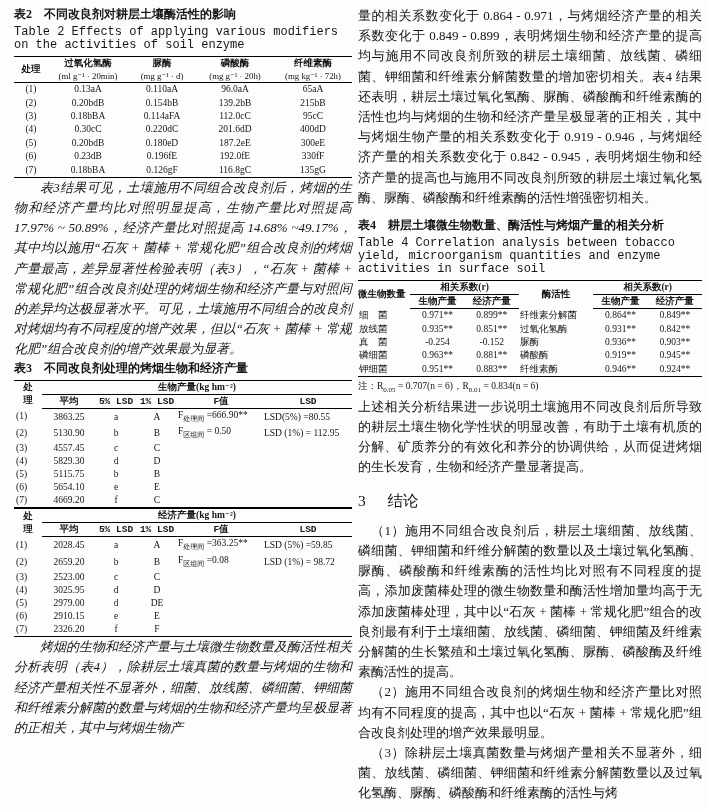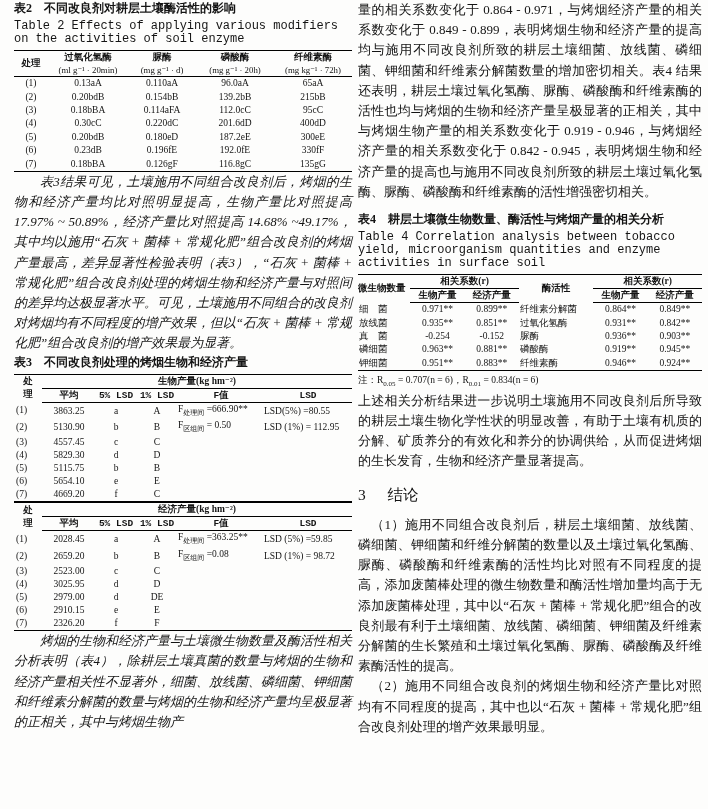--- a/index.html
+++ b/index.html
@@ -1,21 +1,21 @@
 <!DOCTYPE html>
 <html><head>
 <meta charset="utf-8">
 <style>
   html,body{margin:0;padding:0;}
   body{
     width:708px;height:809px;overflow:hidden;position:relative;
     background:#fdfdfc;color:#141414;
     font-family:"Liberation Serif","DejaVu Serif",serif;
   }
-  .col{position:absolute;top:0;}
+  .col{position:absolute;top:6px;}
   .col-left{left:14px;width:338px;}
   .col-right{left:358px;width:344px;}
 
   p.body{font-size:13px;line-height:20.2px;text-align:justify;margin:0;}
   .indent{text-indent:2em;font-style:italic;}
   .indent1{text-indent:1em;}
 
   .cap-cn{font-weight:bold;font-size:12px;margin:0 0 3px 0;}
   .cap-en{font-size:12px;line-height:13px;margin:0 0 4px 0;font-family:Liberation Mono, monospace;}
 
@@ -406,13 +406,14 @@
   <p class="tbl-note"><span>注：R</span><sub>0.05</sub><span> = 0.707(n = 6)，R</span><sub>0.01</sub><span> = 0.834(n = 6)</span></p>
 
   <p class="body mt-parab">上述相关分析结果进一步说明土壤施用不同改良剂后所导致的耕层土壤生物化学性状的明显改善，有助于土壤有机质的分解、矿质养分的有效化和养分的协调供给，从而促进烤烟的生长发育，生物和经济产量显著提高。</p>
 
   <h2 class="sec-head">
     <span class="num">3</span><span>结论</span>
   </h2>
 
   <p class="body indent1">（1）施用不同组合改良剂后，耕层土壤细菌、放线菌、磷细菌、钾细菌和纤维分解菌的数量以及土壤过氧化氢酶、脲酶、磷酸酶和纤维素酶的活性均比对照有不同程度的提高，添加废菌棒处理的微生物数量和酶活性增加量均高于无添加废菌棒处理，其中以“石灰 + 菌棒 + 常规化肥”组合的改良剂最有利于土壤细菌、放线菌、磷细菌、钾细菌及纤维素分解菌的生长繁殖和土壤过氧化氢酶、脲酶、磷酸酶及纤维素酶活性的提高。</p>
   <p class="body indent1">（2）施用不同组合改良剂的烤烟生物和经济产量比对照均有不同程度的提高，其中也以“石灰 + 菌棒 + 常规化肥”组合改良剂处理的增产效果最明显。</p>
+  <p class="body indent1">（3）除耕层土壤真菌数量与烤烟产量相关不显著外，细菌、放线菌、磷细菌、钾细菌和纤维素分解菌数量以及过氧化氢酶、脲酶、磷酸酶和纤维素酶的活性与烤</p>
 </div>
 
 </body></html>

